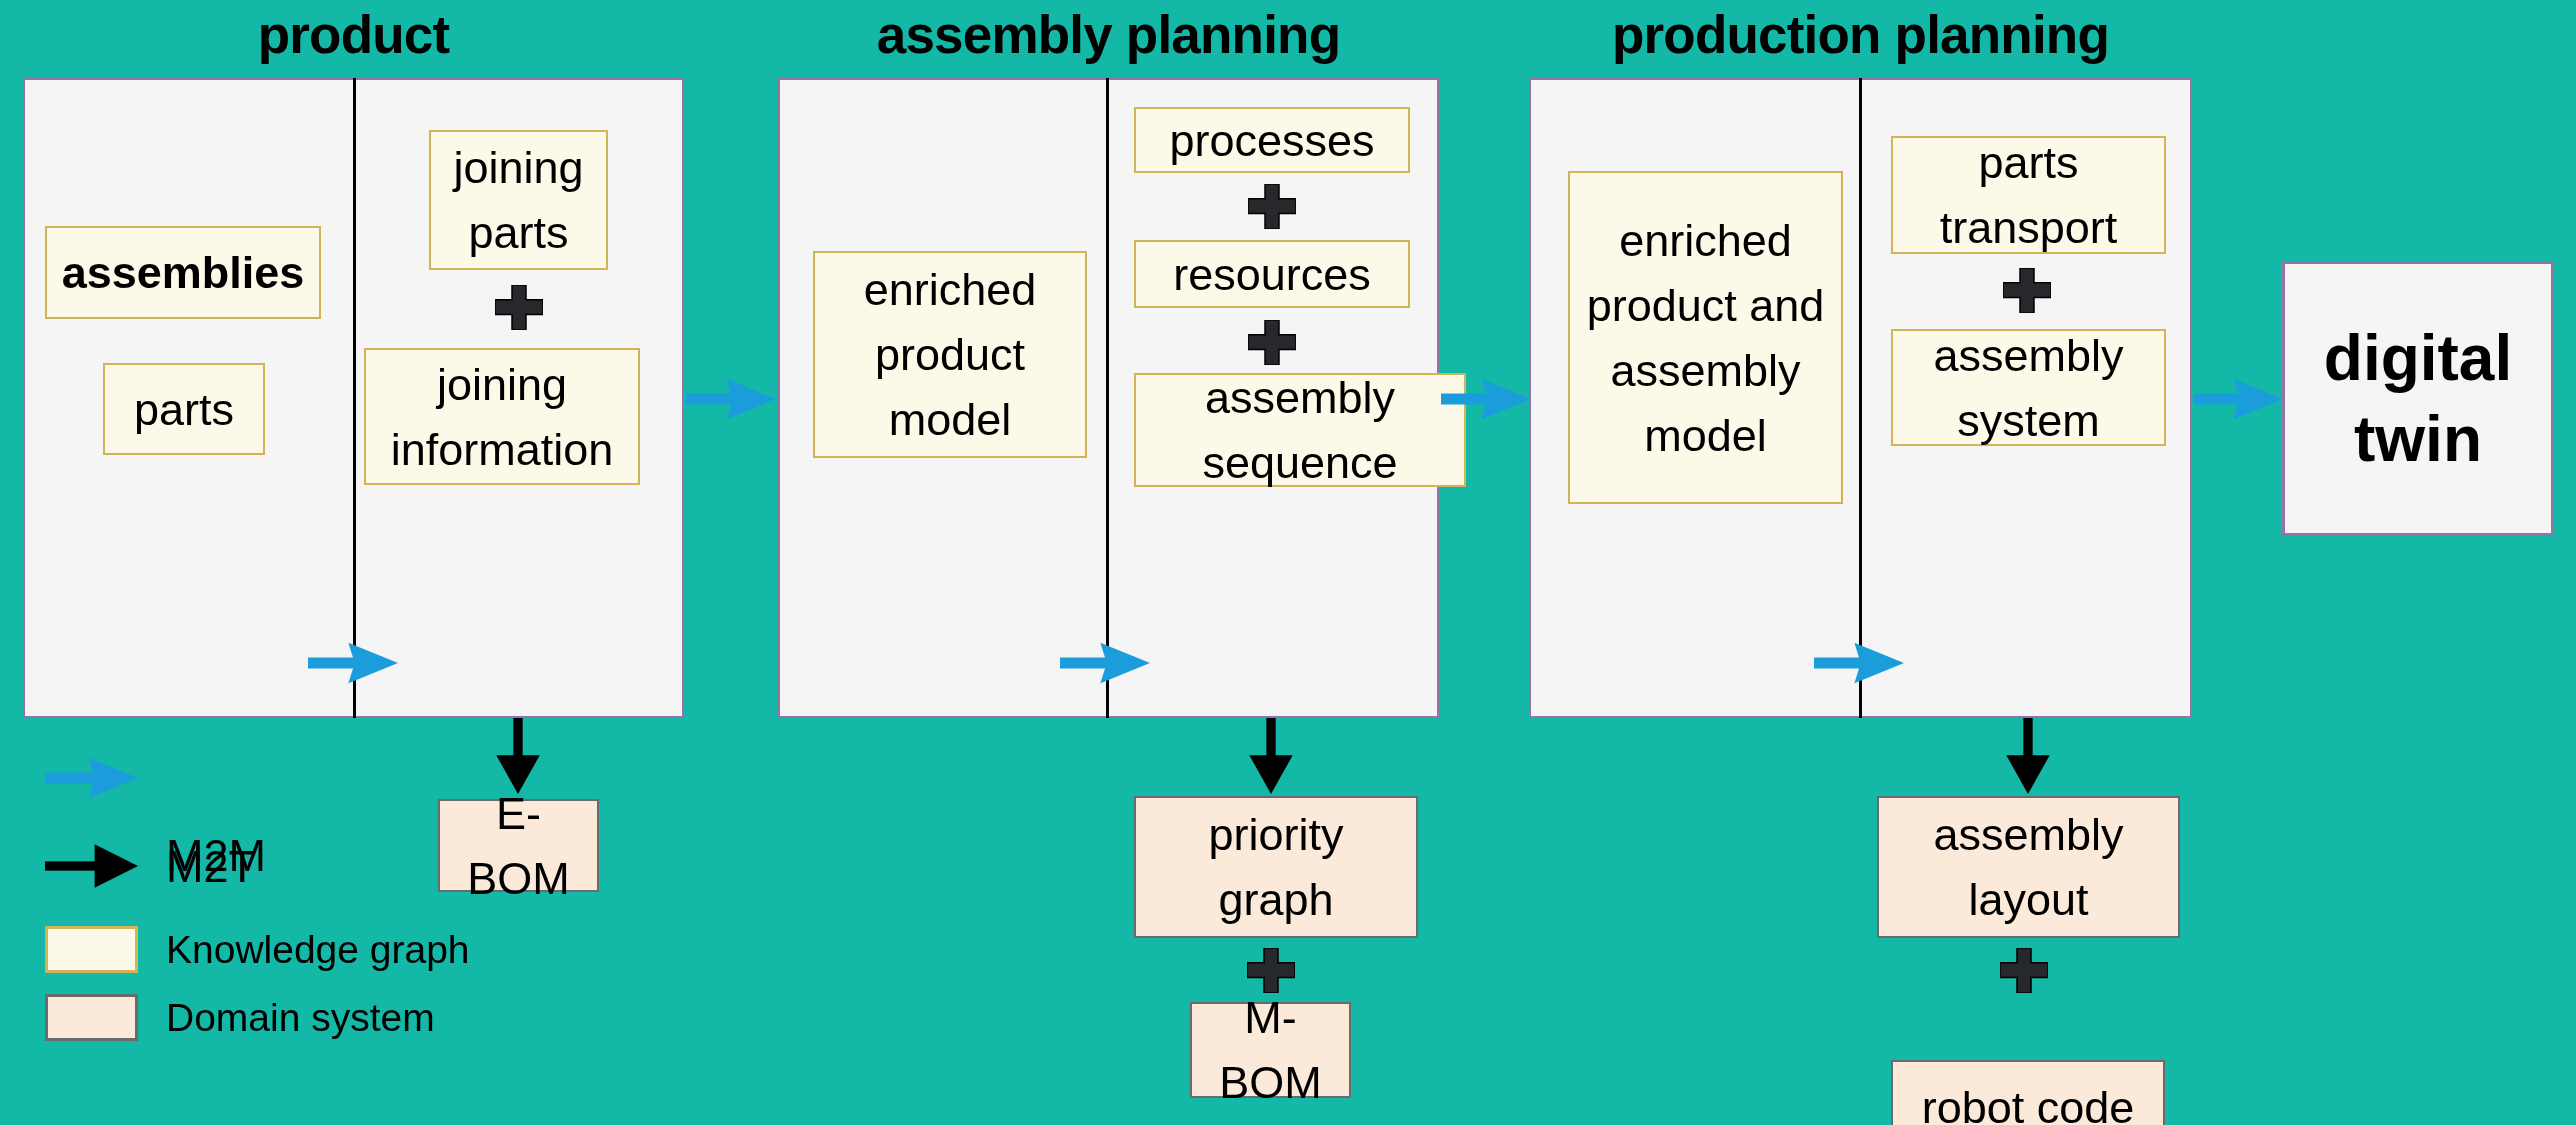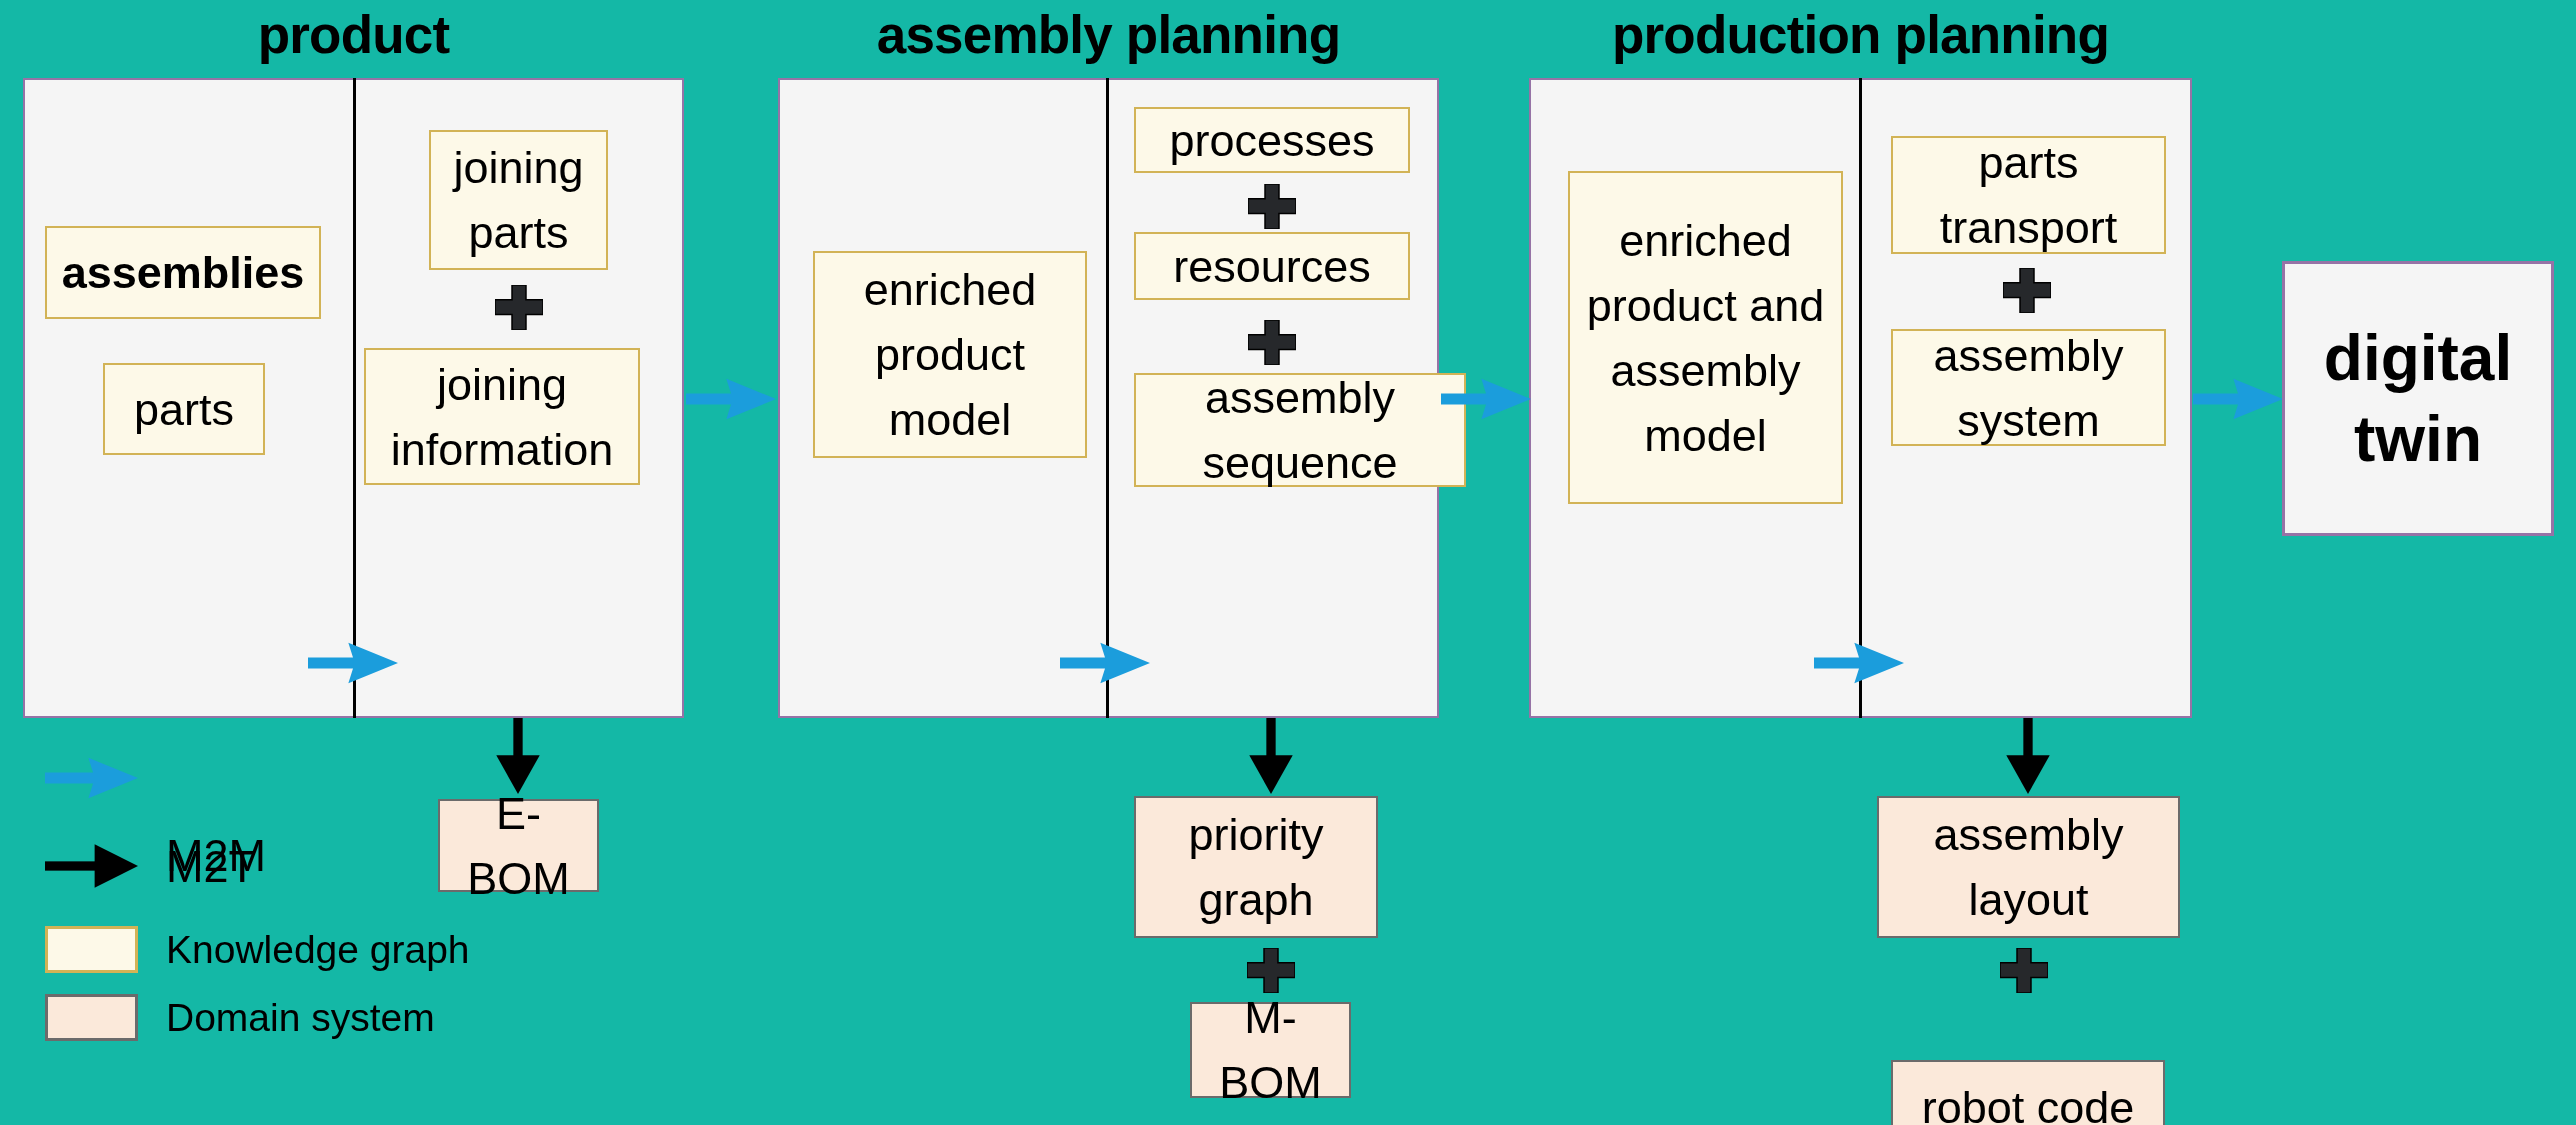--- a/index.html
+++ b/index.html
@@ -148,21 +148,21 @@
 
   <div class="kg-box" style="left:813px;top:251px;width:274px;height:207px;">
     <span>enriched product model</span>
   </div>
   <div class="kg-box" style="left:1134px;top:107px;width:276px;height:66px;">
     <span>processes</span>
   </div>
   <svg class="icon plus" style="left:1248px;top:184px;" width="48" height="45" viewBox="0 0 62 58">
     <polygon points="22,0 40,0 40,19 62,19 62,38 40,38 40,58 22,58 22,38 0,38 0,19 22,19" fill="currentColor" stroke="#000" stroke-width="2"></polygon>
   </svg>
-  <div class="kg-box" style="left:1134px;top:232px;width:276px;height:68px;">
+  <div class="kg-box" style="left:1134px;top:240px;width:276px;height:68px;">
     <span>resources</span>
   </div>
   <svg class="icon plus" style="left:1248px;top:320px;" width="48" height="45" viewBox="0 0 62 58">
     <polygon points="22,0 40,0 40,19 62,19 62,38 40,38 40,58 22,58 22,38 0,38 0,19 22,19" fill="currentColor" stroke="#000" stroke-width="2"></polygon>
   </svg>
   <div class="kg-box" style="left:1134px;top:373px;width:332px;height:114px;">
     <span>assembly sequence</span>
   </div>
 
   <div class="kg-box" style="left:1568px;top:171px;width:275px;height:333px;">
@@ -208,21 +208,21 @@
   </svg>
   <svg class="icon black" style="left:2006px;top:718px;" width="44" height="76" viewBox="0 0 56 98">
     <rect x="22" y="0" width="12" height="54" fill="currentColor"></rect>
     <polygon points="0,48 28,98 56,48" fill="currentColor"></polygon>
   </svg>
 
   <div class="dm-box" style="left:438px;top:799px;width:161px;height:93px;">
     <span>E-BOM</span>
   </div>
 
-  <div class="dm-box" style="left:1134px;top:796px;width:244px;height:142px;">
+  <div class="dm-box" style="left:1134px;top:796px;width:284px;height:142px;">
     <span>priority graph</span>
   </div>
   <svg class="icon plus" style="left:1247px;top:948px;" width="48" height="45" viewBox="0 0 62 58">
     <polygon points="22,0 40,0 40,19 62,19 62,38 40,38 40,58 22,58 22,38 0,38 0,19 22,19" fill="currentColor" stroke="#000" stroke-width="2"></polygon>
   </svg>
   <div class="dm-box" style="left:1190px;top:1002px;width:161px;height:96px;">
     <span>M-BOM</span>
   </div>
 
   <div class="dm-box" style="left:1877px;top:796px;width:303px;height:142px;">

